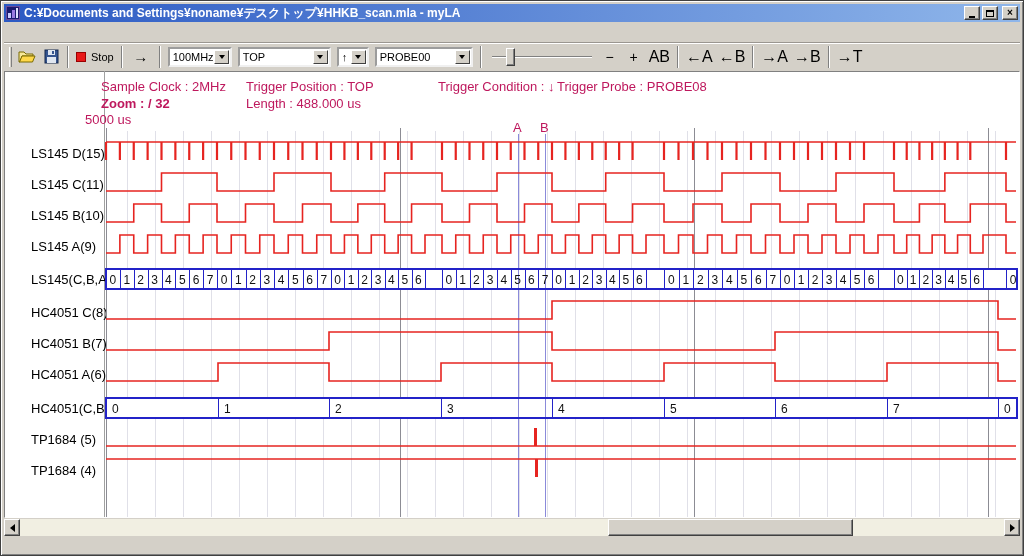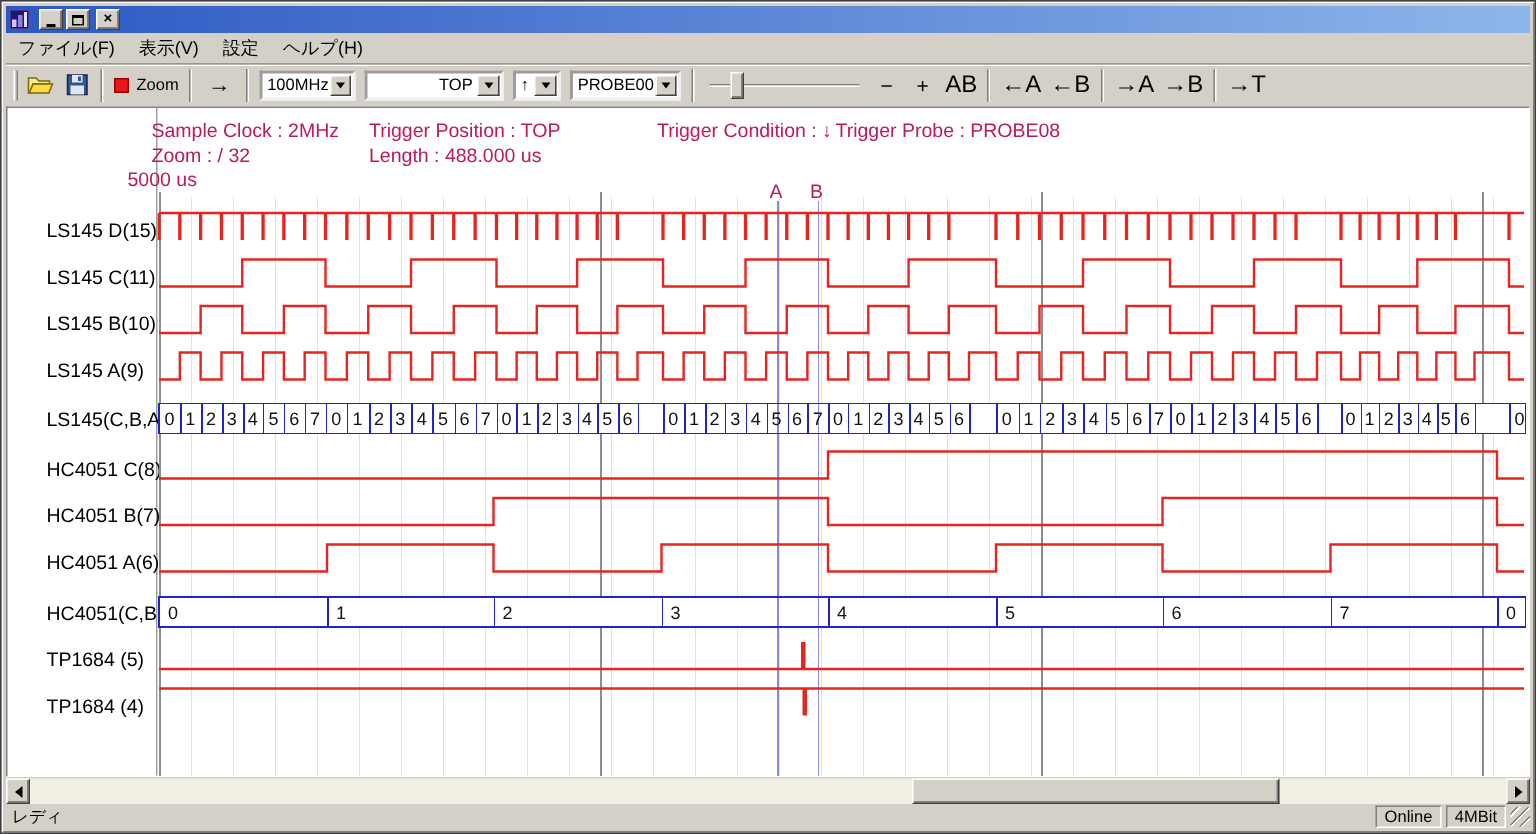--- a/index.html
+++ b/index.html
@@ -92,81 +92,76 @@
 <div class="window">
 
   <div class="titlebar">
     <svg class="app-icon" viewBox="0 0 14 14">
       <rect x="0" y="0" width="14" height="14" fill="#6a4a9c"></rect>
       <rect x="1" y="1" width="12" height="12" fill="#1a1a6e"></rect>
       <rect x="2" y="7" width="3" height="5" fill="#c8c8ff"></rect>
       <rect x="6" y="4" width="3" height="8" fill="#9a7ae0"></rect>
       <rect x="10" y="2" width="2" height="10" fill="#e0e0ff"></rect>
     </svg>
+    <div class="title-text">C:¥Documents and Settings¥noname¥デスクトップ¥HHKB_scan.mla - myLA</div>
     <div class="tb-btn">
         <div class="glyph-min"></div>
       </div>
     <div class="tb-btn">
         <div class="glyph-max"></div>
       </div>
     <div class="tb-btn" style="margin-left:4px;">
         <span>×</span>
       </div>
   </div>
 
-  <div class="menubar">
-    <span class="menu-item">ファイル(F)</span>
-    <span class="menu-item">表示(V)</span>
-    <span class="menu-item">設定</span>
-    <span class="menu-item">ヘルプ(H)</span>
-  </div>
 
   <div class="toolbar">
     <div class="grip"></div>
     <div class="tool-btn">
       <svg width="18" height="15" viewBox="0 0 18 15">
         <path d="M1 3 h5 l2 2 h7 v2 H4 L2 13 H1 Z" fill="#f7e89a" stroke="#7a6a00" stroke-width="1"></path>
         <path d="M4 7 h13 l-2.5 6 H1.5 Z" fill="#ffd84a" stroke="#7a6a00" stroke-width="1"></path>
       </svg>
     </div>
     <div class="tool-btn">
       <svg width="15" height="15" viewBox="0 0 15 15">
         <rect x="1" y="1" width="13" height="13" fill="#35558f" stroke="#12264d"></rect>
         <rect x="4" y="1" width="7" height="5" fill="#dfe6f0"></rect>
         <rect x="8" y="2" width="2" height="3" fill="#35558f"></rect>
         <rect x="3" y="8" width="9" height="6" fill="#dfe6f0"></rect>
       </svg>
     </div>
     <div class="tsep"></div>
     <div class="tool-btn stop-btn">
       <span class="stop-sq"></span>
-      <span>Zoom</span>
+      <span>Stop</span>
     </div>
     <div class="tsep"></div>
     <div class="tool-btn" style="font-size:15px;min-width:28px;">→</div>
     <div class="tsep"></div>
     <div class="combo" style="width:64px;">
       <span class="val">100MHz</span>
       <span class="drop">
           <span class="tri"></span>
         </span>
     </div>
-    <div class="combo" style="width:93px;text-align:right;">
+    <div class="combo" style="width:93px;">
       <span class="val">TOP</span>
       <span class="drop">
           <span class="tri"></span>
         </span>
     </div>
     <div class="combo" style="width:32px;">
       <span class="val">↑</span>
       <span class="drop">
           <span class="tri"></span>
         </span>
     </div>
-    <div class="combo" style="width:74px;justify-content:space-between;">
+    <div class="combo" style="width:98px;justify-content:space-between;">
       <span class="val">PROBE00</span>
       <span class="drop">
           <span class="tri"></span>
         </span>
     </div>
     <div class="tsep"></div>
     <div class="slider">
       <div class="track"></div>
       <div class="thumb"></div>
     </div>
@@ -180,21 +175,21 @@
     <div class="tool-btn">→A</div>
     <div class="tool-btn">→B</div>
     <div class="tsep"></div>
     <div class="tool-btn">→T</div>
   </div>
 
   <div class="client"></div>
   <div class="vdivider"></div>
 
   <div class="otext" style="left:100px; top:78px;">Sample Clock : 2MHz</div>
-  <div class="otext" style="left:100px; top:95px;">Zoom : /  32</div>
+  <div class="otext" style="left:100px; top:95px;font-weight:bold;">Zoom : /  32</div>
   <div class="otext" style="left:245px; top:78px;">Trigger Position : TOP</div>
   <div class="otext" style="left:245px; top:95px;">Length : 488.000 us</div>
   <div class="otext" style="left:437px; top:78px;">Trigger Condition : ↓</div>
   <div class="otext" style="left:556px; top:78px;">Trigger Probe : PROBE08</div>
   <div class="otext" style="left:84px;  top:111px;">5000 us</div>
   <div class="otext" style="left:512px; top:119px;">A</div>
   <div class="otext" style="left:539px; top:119px;">B</div>
 
   <div class="chlabel" style="top:145px;">LS145 D(15)</div>
   <div class="chlabel" style="top:176px;">LS145 C(11)</div>
@@ -418,20 +413,14 @@
   <div class="hscroll">
     <div class="sb-btn sb-left">
         <span class="tri-l"></span>
       </div>
     <div class="sb-thumb"></div>
     <div class="sb-btn sb-right">
         <span class="tri-r"></span>
       </div>
   </div>
 
-  <div class="statusbar">
-    <span class="status-ready">レディ</span>
-    <span class="status-box">Online</span>
-    <span class="status-box">4MBit</span>
-    <span class="resize-grip"></span>
-  </div>
 
 </div>
 
 </body></html>

